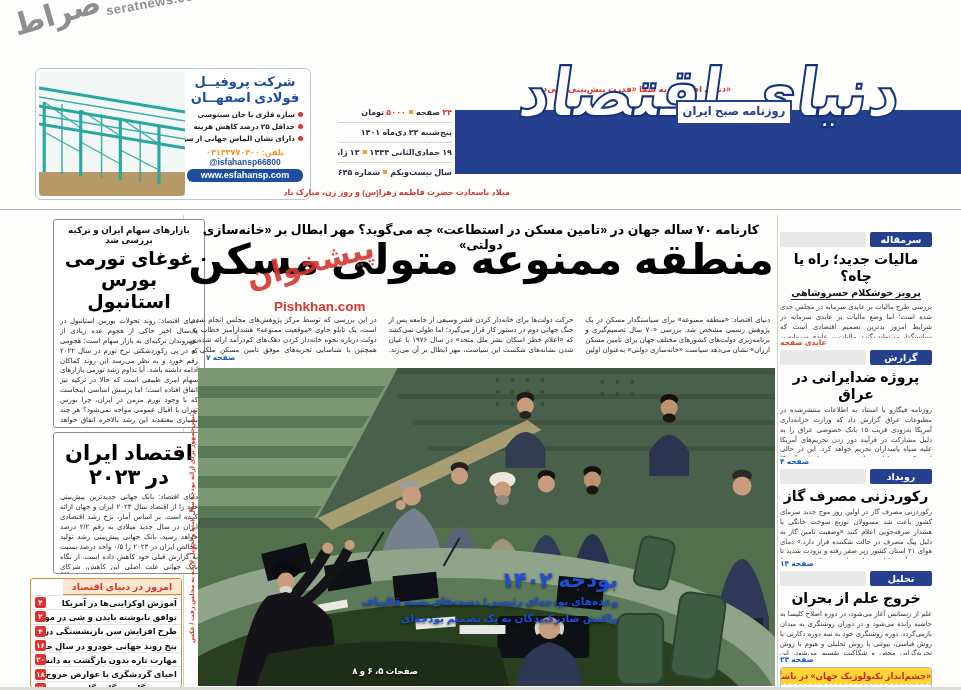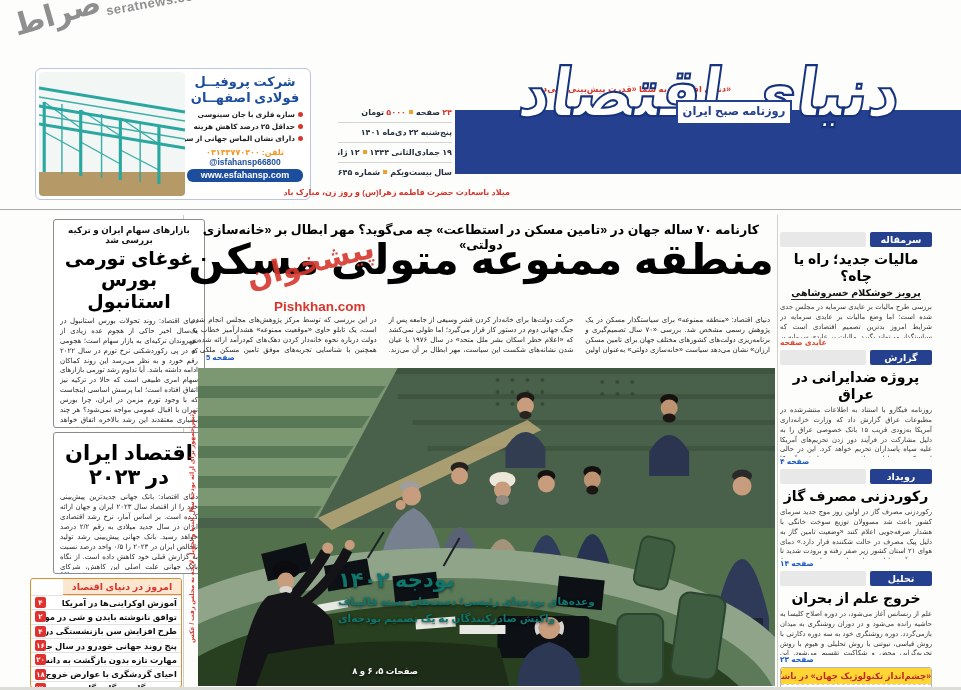--- a/index.html
+++ b/index.html
@@ -68,21 +68,21 @@
   .tech-row{display:flex;direction:rtl;align-items:center;padding:1px 4px;border-top:1px dashed #cfcfcf;height:21px;}
   .tech-row:first-of-type{border-top:none;}
   .tech-txt{flex:1;}
   .tech-t{font-size:8px;font-weight:bold;color:#111;white-space:nowrap;overflow:hidden;}
   .tech-a{font-size:7px;color:#333;font-weight:bold;}
   .tech-a .rsq{display:inline-block;width:4.5px;height:4.5px;background:#e0312e;margin-left:3px;}
   .tech-ph{width:18px;height:18px;border-radius:50%;background:radial-gradient(circle at 35% 35%,#efefef,#9b9b9b 70%,#6f6f6f);border:1px solid #888;}
   
   .photo-wrap{overflow:hidden;}
   .credit{writing-mode:vertical-rl;transform:rotate(180deg);color:#d6372e;font-size:6.3px;font-weight:bold;height:318px;width:10px;text-align:center;white-space:nowrap;overflow:hidden;}
-  .ph-overlay{color:#0f766e;text-align:left;text-shadow:0 1px 3px rgba(0,0,0,.75);direction:rtl;z-index:4;}
+  .ph-overlay{color:#1d4ed8;text-align:right;text-shadow:0 1px 3px rgba(0,0,0,.75);direction:rtl;z-index:4;}
   .ph-t{font-size:21px;font-weight:900;line-height:1.3;}
   .ph-s{font-size:10.5px;font-weight:bold;line-height:1.6;}
   .ph-p{font-size:8.5px;font-weight:bold;text-align:right;}
 </style>
 </head>
 <body>
 
 <div id="page">
 
   <div class="abs serat" style="left:10px;top:4px;">
@@ -197,21 +197,21 @@
     </div>
   </div>
 
   <div class="abs" style="left:188px;top:219px;width:586px;height:470px;">
 
     <div class="abs lead-kicker rtl" style="left:5px;top:3px;width:576px;">کارنامه ۷۰ ساله جهان در «تامین مسکن در استطاعت» چه می‌گوید؟ مهر ابطال بر «خانه‌سازی دولتی»</div>
     <div class="abs lead-headline rtl" style="left:0;top:19px;width:586px;">منطقه ممنوعه متولی مسکن</div>
     <div class="abs pish-w" style="left:57px;top:26px;">پیشخوان</div>
     <div class="abs pish-u" style="left:49px;top:80px;margin-left:37px;">Pishkhan.com</div>
     <div class="abs lead-body rtl jtext" style="left:4px;top:96px;width:578px;height:47px;">دنیای اقتصاد: «منطقه ممنوعه» برای سیاستگذار مسکن در یک پژوهش رسمی مشخص شد. بررسی «۷۰ سال تصمیم‌گیری و برنامه‌ریزی دولت‌های کشورهای مختلف جهان برای تامین مسکن ارزان» نشان می‌دهد سیاست «خانه‌سازی دولتی» به‌عنوان اولین حرکت دولت‌ها برای خانه‌دار کردن قشر وسیعی از جامعه پس از جنگ جهانی دوم در دستور کار قرار می‌گیرد؛ اما طولی نمی‌کشد که «اعلام خطر اسکان بشر ملل متحد» در سال ۱۹۷۶ با عیان شدن نشانه‌های شکست این سیاست، مهر ابطال بر آن می‌زند. در این بررسی که توسط مرکز پژوهش‌های مجلس انجام شده است، یک تابلو حاوی «موقعیت ممنوعه» هشدارآمیز خطاب به دولت درباره نحوه خانه‌دار کردن دهک‌های کم‌درآمد ارائه شده و همچنین با شناسایی تجربه‌های موفق تامین مسکن ملکی و اجاره‌ای ارزان در جهان، ۱۰ نوع اقدام سیاستی که قابلیت اجرا در ایران را دارد شرح داده شده است. این نسخه مشخص می‌کند «عمل اجاره به شرط تملیک» و همچنین «وام ودیعه و اجاره» به خانه‌اولی‌ها در عمده مناطق جهان در دستور کار سیاستگذار مسکن قرار دارد.</div>
-    <div class="abs pref-b" style="left:18px;top:134px;">صفحه 5</div>
+    <div class="abs pref-b" style="left:18px;top:134px;">صفحه ۷</div>
 
     <div class="abs photo-wrap" style="left:0;top:149px;width:587px;height:318px;">
       <div class="abs credit" style="left:0;top:0;">رئیس‌جمهور برای ارائه بودجه سال آینده و تحویل لایحه به مجلس رفت / عکس</div>
       <svg class="abs" style="left:10px;top:0;" width="577" height="318" viewBox="0 0 578 318" preserveAspectRatio="none">
         <rect width="578" height="318" fill="#53704c"></rect>
         <rect width="578" height="160" fill="#49614a"></rect>
         <g fill="#3f553f">
           <rect x="190" y="0" width="388" height="6"></rect>
             <rect x="200" y="26" width="378" height="5"></rect>
           <rect x="215" y="52" width="363" height="5"></rect>

